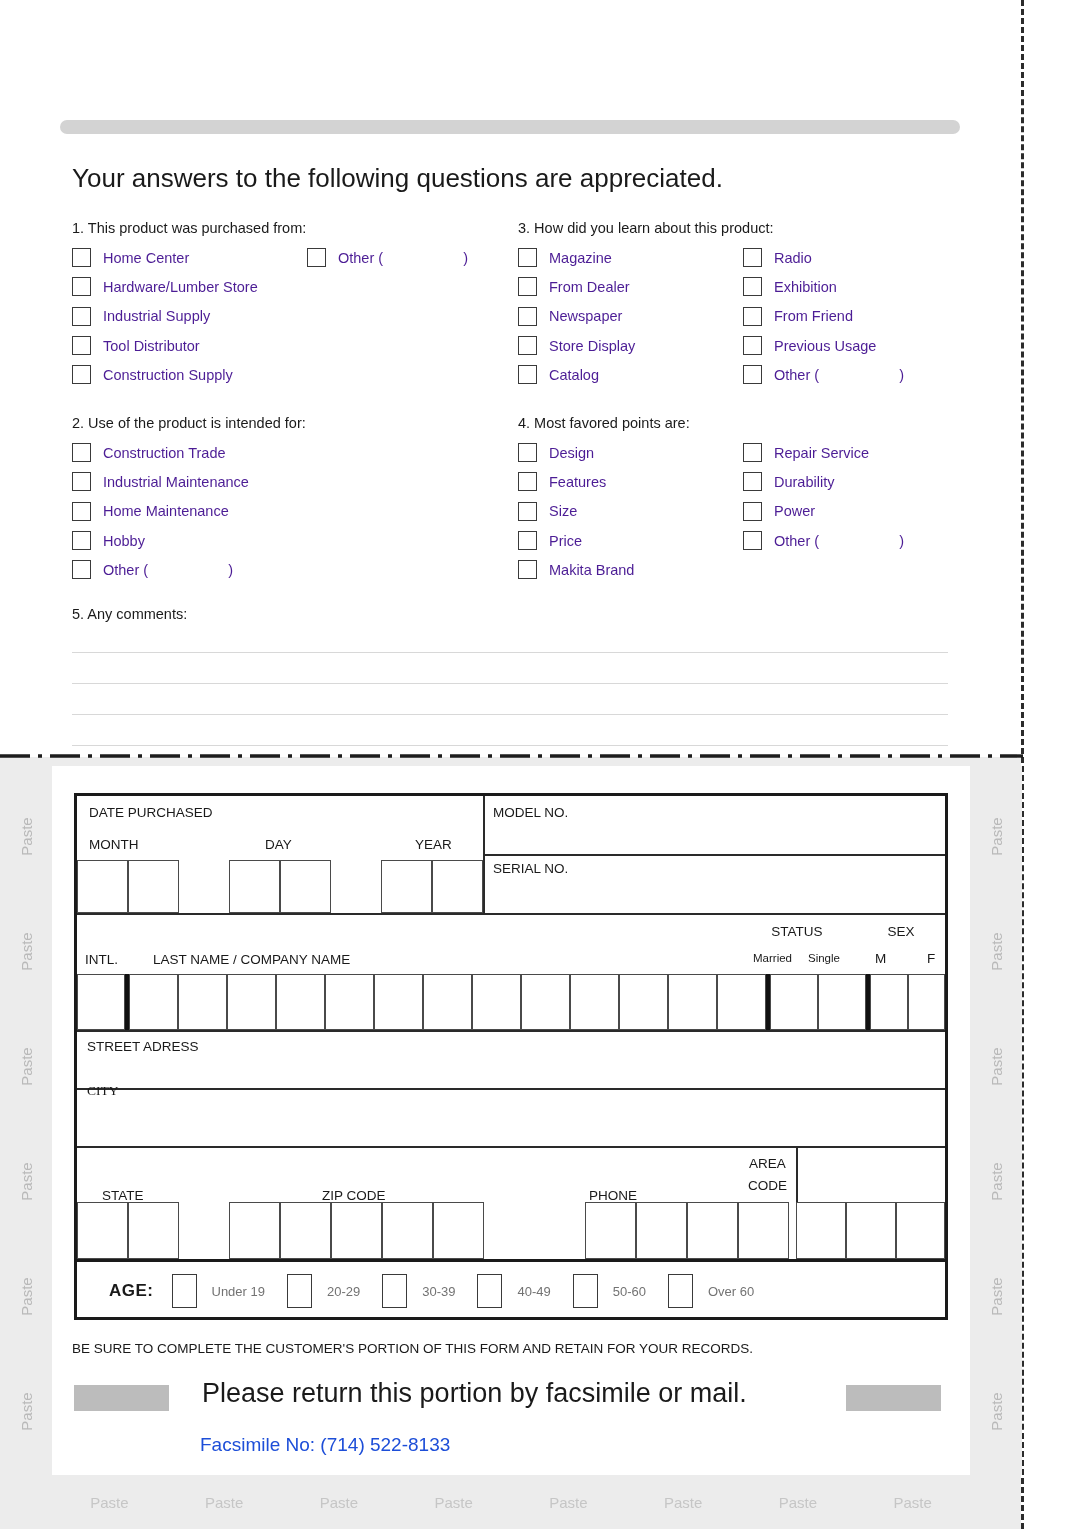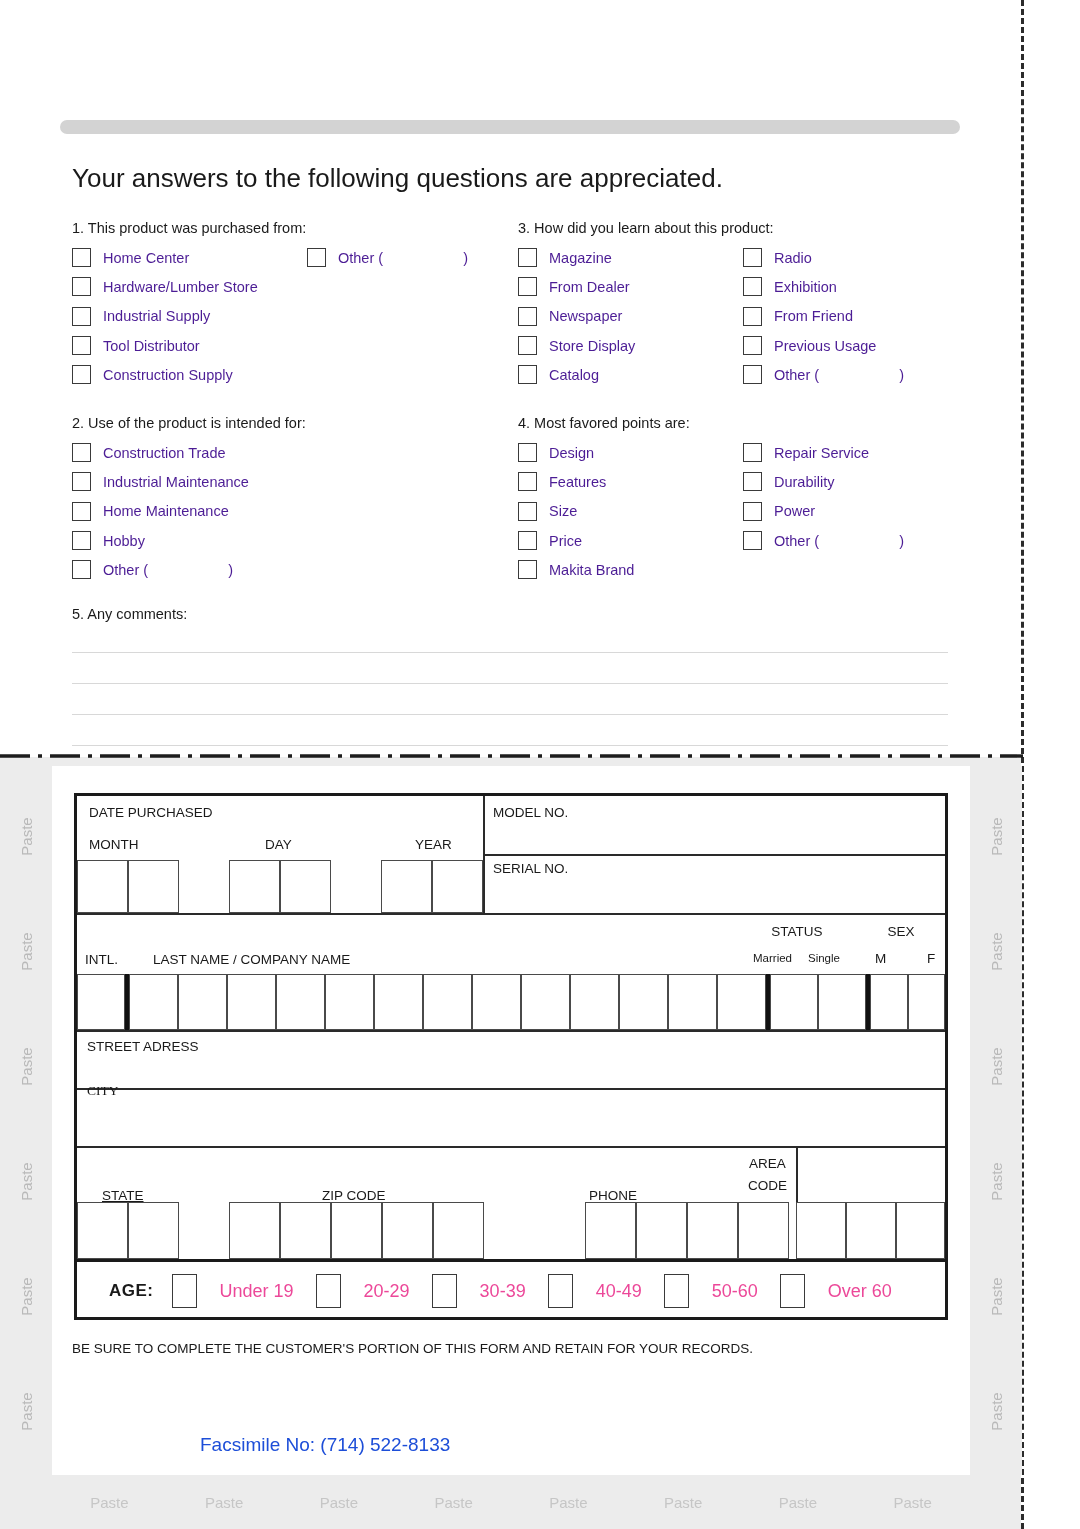--- a/index.html
+++ b/index.html
@@ -217,21 +217,21 @@
     letter-spacing: 0.5px;
   }
   .age-opt { display: flex; align-items: center; margin-right: 22px; }
   .age-box {
     width: 25px;
     height: 34px;
     border: 1.5px solid #3a3a3a;
     box-sizing: border-box;
     background: #fff;
   }
-  .age-txt { font-size: 18px; color: #ec4899; margin-left: 23px; white-space: nowrap; }
+  .age-txt { font-size: 13px; color: #737373; margin-left: 15px; white-space: nowrap; }
 
   
   #footer-note {
     position: absolute;
     left: 72px;
     top: 1341px;
     font-size: 13.5px;
     color: #1a1a1a;
     white-space: nowrap;
   }
@@ -534,21 +534,21 @@
     <div class="cellbox" style="left:793px; top:178px; width:38px; height:56px;"></div>
     <div class="cellbox" style="left:831px; top:178px; width:37px; height:56px;"></div>
 
     <div class="hline" style="left:0px; top:234px; width:868px; height:2px;"></div>
     <div class="cf-lbl abs" style="left:10px; top:243px;">STREET ADRESS</div>
 
     <div class="hline" style="left:0px; top:292px; width:868px; height:2px;"></div>
     <div class="cf-lbl abs" style="left:10px; top:287px;font-family:Liberation Serif, serif;">CITY</div>
 
     <div class="hline" style="left:0px; top:350px; width:868px; height:2px;"></div>
-    <div class="cf-lbl abs" style="left:25px;  top:392px;text-decoration:underline;">STATE</div>
+    <div class="cf-lbl abs" style="left:25px;  top:392px;">STATE</div>
     <div class="cf-lbl abs" style="left:245px; top:392px;">ZIP CODE</div>
     <div class="cf-lbl abs" style="left:512px; top:392px;">PHONE</div>
     <div class="cf-lbl abs" style="left:663px; top:360px; width:55px; text-align:center;">AREA</div>
     <div class="cf-lbl abs" style="left:663px; top:382px; width:55px; text-align:center;">CODE</div>
     <div class="vline" style="left:719px; top:350px; width:1.5px; height:56px;"></div>
 
     <div class="cellbox" style="left:0px;  top:406px; width:51px; height:57px;"></div>
     <div class="cellbox" style="left:51px; top:406px; width:51px; height:57px;"></div>
 
     <div class="cellbox" style="left:152px; top:406px; width:51px; height:57px;"></div>
@@ -589,15 +589,20 @@
           <span class="age-txt">50-60</span>
         </span>
       <span class="age-opt">
           <span class="age-box"></span>
           <span class="age-txt">Over 60</span>
         </span>
     </div>
   </div>
 
   <div id="footer-note">BE SURE TO COMPLETE THE CUSTOMER'S PORTION OF THIS FORM AND RETAIN FOR YOUR RECORDS.</div>
+  <div id="return-row">
+    <div class="grey-block" id="grey-left"></div>
+    <div id="return-text">Please return this portion by facsimile or mail.</div>
+    <div class="grey-block" id="grey-right"></div>
+  </div>
   <div id="fax-line">Facsimile No: (714) 522-8133</div>
 
 </div>
 
 </body></html>

